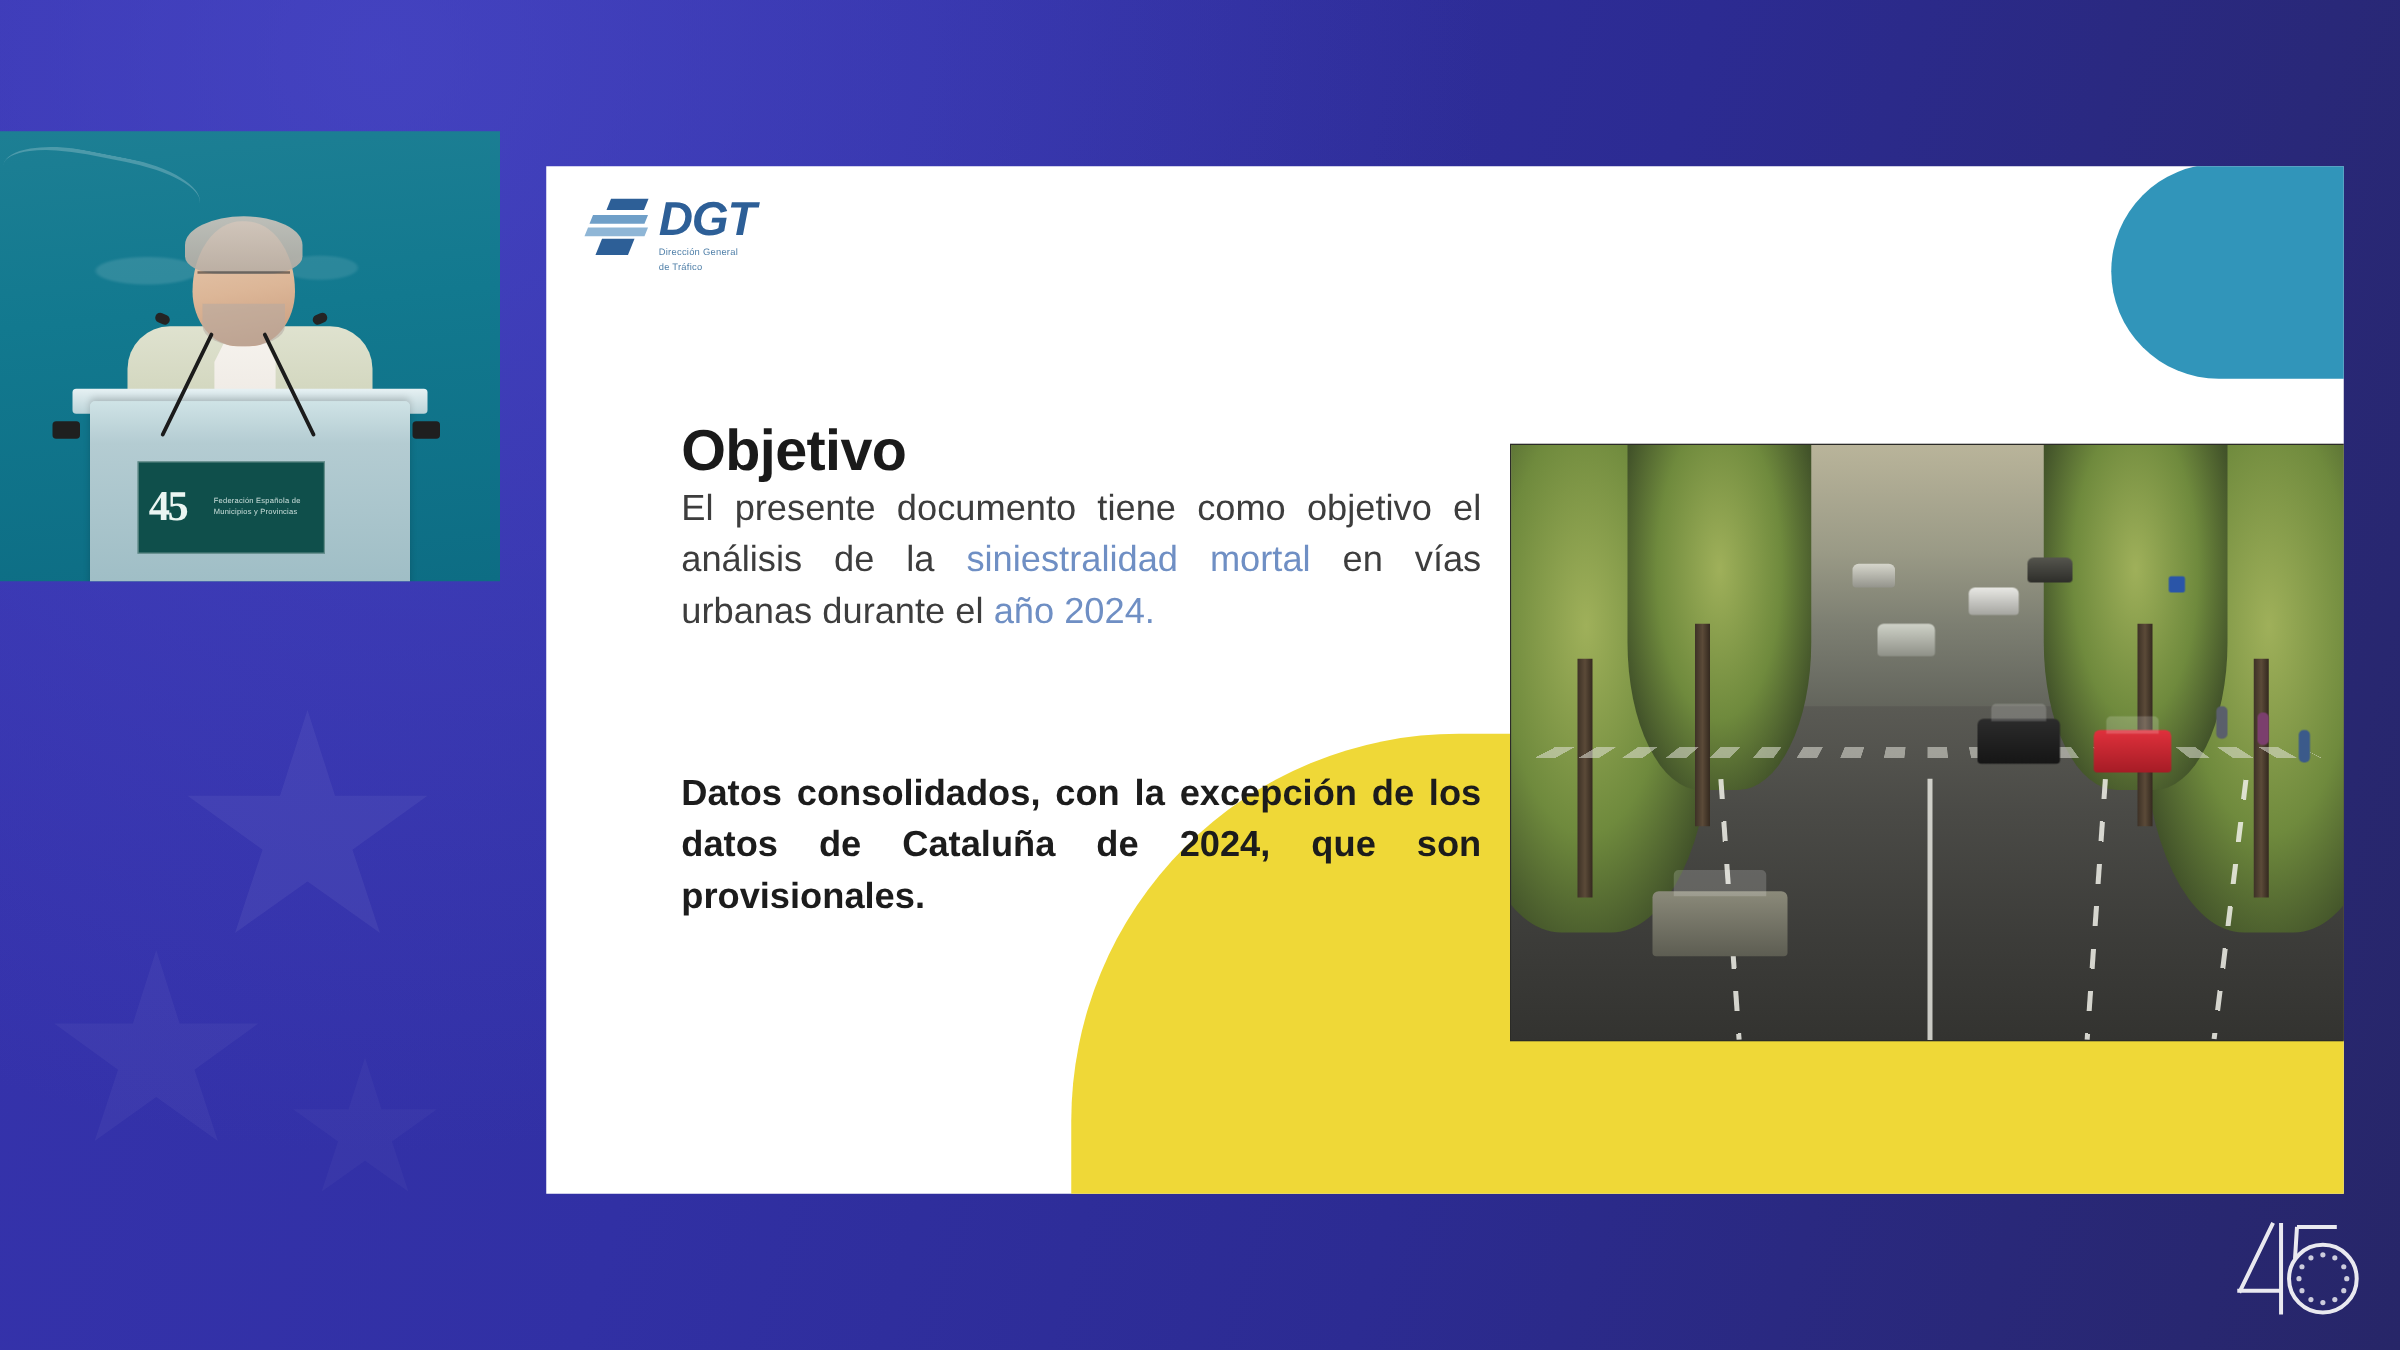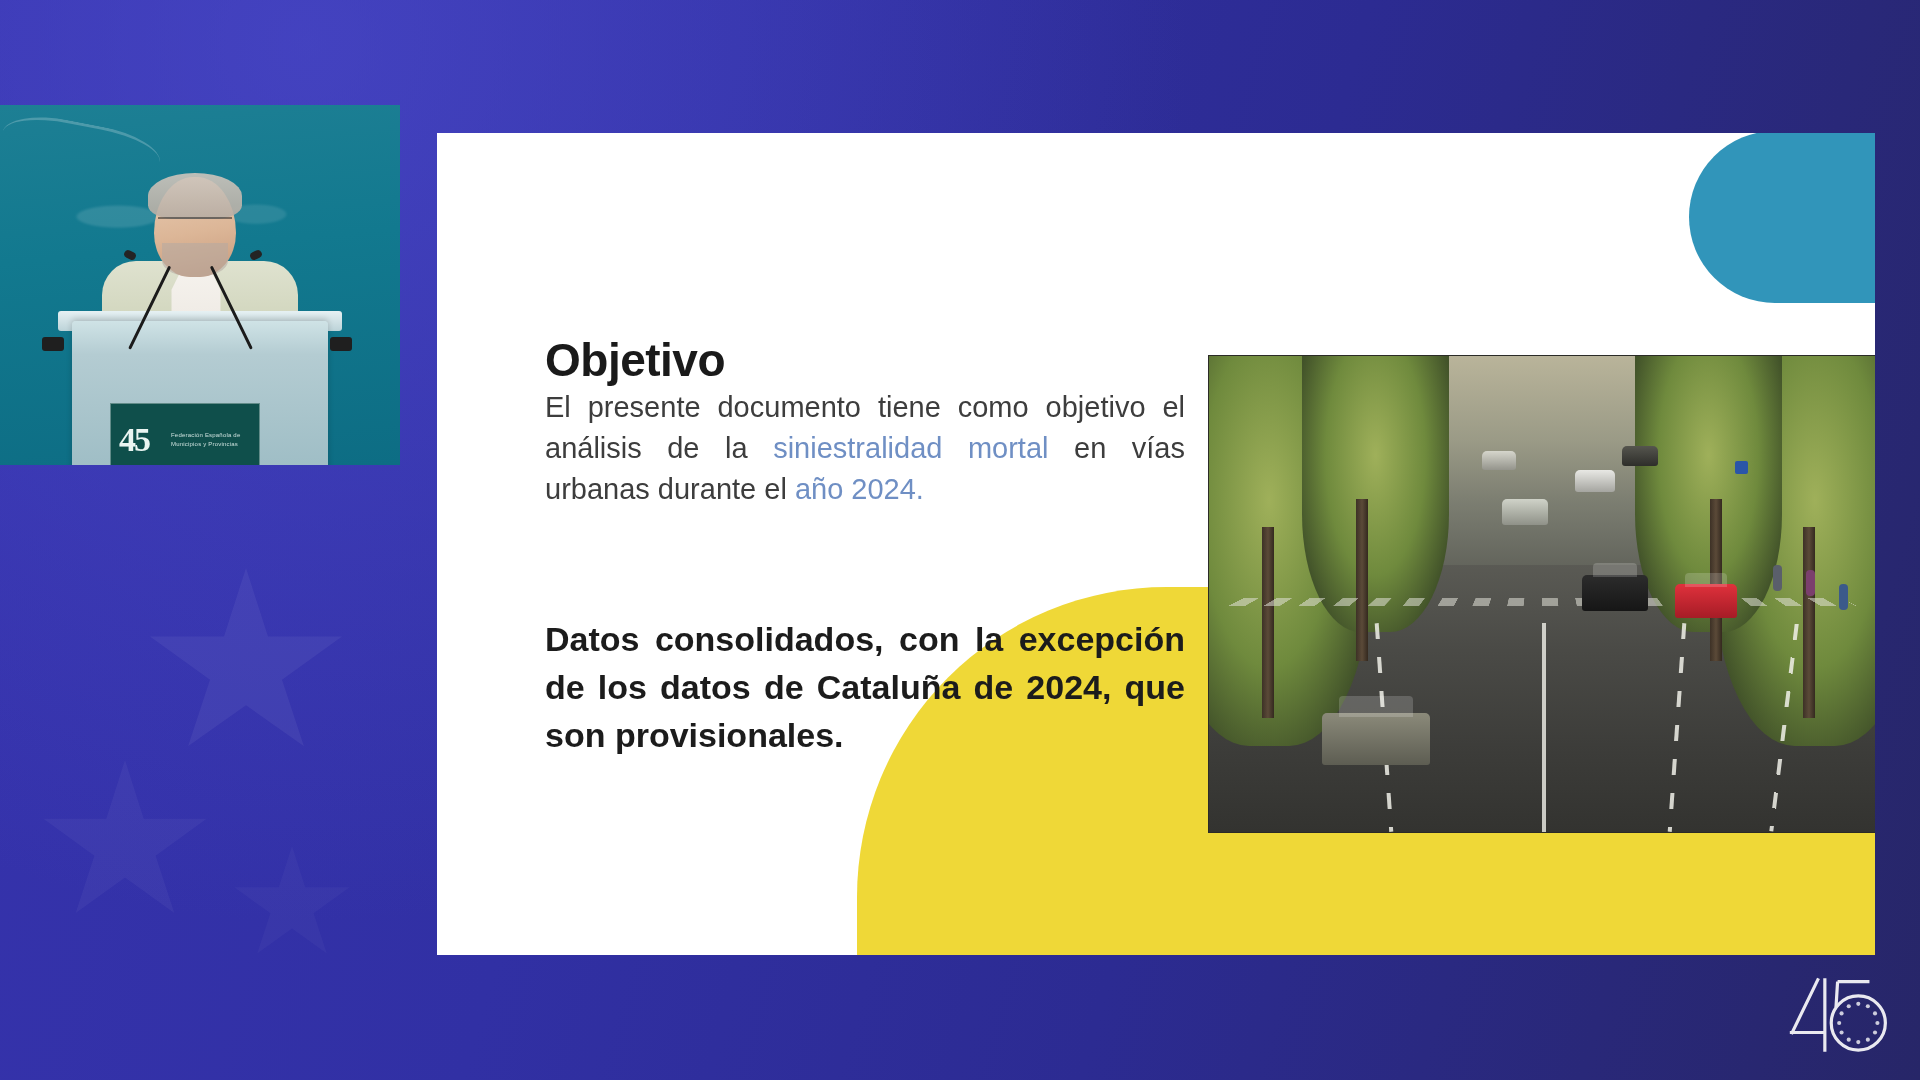--- a/index.html
+++ b/index.html
@@ -54,21 +54,21 @@
     box-shadow:0 -2px 6px rgba(0,0,0,.18);
   }
   #speaker .podium-top{
     position:absolute; left:58px; top:206px; width:284px; height:20px;
     background:linear-gradient(180deg,#e6f1f3,#bcd3d8);
     border-radius:3px;
   }
   #speaker .podium-sign{
     position:absolute; left:110px; top:264px; width:150px; height:74px;
     background:#0f4f4b; border:1px solid rgba(255,255,255,.35);
-    display:flex; align-items:center; gap:22px; padding:20px 8px;margin-top:34px;
+    display:flex; align-items:center; gap:22px; padding:20px 8px;
   }
   #speaker .sign-45{
     color:#eaf5f2; font-size:34px; font-weight:700; letter-spacing:-2px;
     font-family:"Liberation Serif", serif; line-height:1;
   }
   #speaker .sign-txt{
     color:rgba(235,248,244,.85); font-size:6px; line-height:1.45;
     letter-spacing:.2px;
   }
   
@@ -171,21 +171,21 @@
   .content{ position:absolute; left:108px; top:200px; width:640px; }
   .slide-title{
     font-size:46px; font-weight:700; color:#1a1a1a; letter-spacing:-.5px;
   }
   .para{
     font-size:29px; line-height:1.42; color:#3d3d3d;
     text-align:justify; text-justify:inter-word;
   }
   .para .hl{ color:#6f8fc4; }
   .para2{
-    margin-top:104px; font-size:34px; line-height:1.42; color:#1c1c1c;
+    margin-top:104px; font-size:29px; line-height:1.42; color:#1c1c1c;
     font-weight:700; text-align:justify; position:relative; z-index:3;
   }
 
   
   .photo{
     position:absolute; left:771px; top:222px; width:668px; height:478px;
     overflow:hidden; background:#3a3a34;
     border:1px solid rgba(0,0,0,.25);
   }
   .ph-sky{ position:absolute; inset:0;
@@ -286,20 +286,33 @@
       <div class="sign-45">45</div>
       <div class="sign-txt">Federación Española de Municipios y Provincias</div>
     </div>
   </div>
 
   <div id="slide">
 
     <div class="blob-teal"></div>
     <div class="blob-yellow"></div>
 
+    <div class="dgt">
+      <div class="dgt-mark">
+        <i></i>
+          <i></i>
+          <i></i>
+          <i></i>
+      </div>
+      <div class="dgt-text">
+        <div class="dgt-name">DGT</div>
+        <div class="dgt-sub">Dirección General</div>
+        <div class="dgt-sub">de Tráfico</div>
+      </div>
+    </div>
 
     <div class="content">
       <div class="slide-title">Objetivo</div>
 
       <div class="para"><span>El presente documento tiene como objetivo el análisis de la </span><span class="hl">siniestralidad mortal</span><span> en vías urbanas durante el </span><span class="hl">año 2024.</span></div>
 
       <div class="para2">Datos consolidados, con la excepción de los datos de Cataluña de 2024, que son provisionales.</div>
     </div>
 
     <div class="photo">

